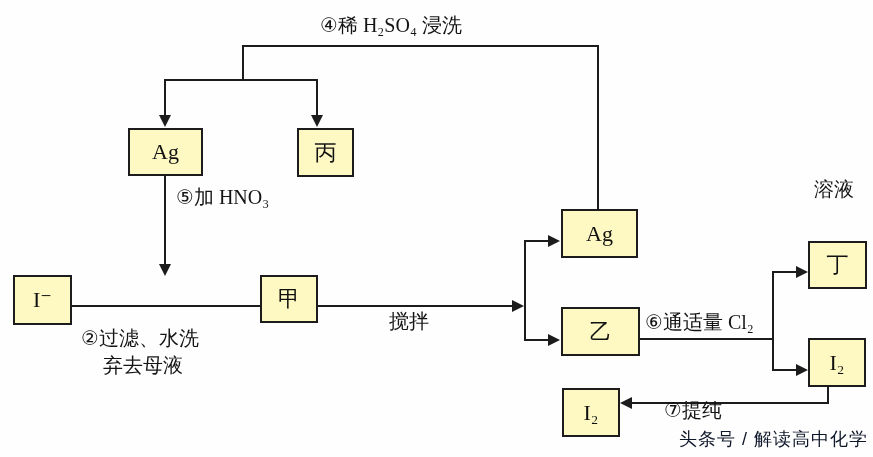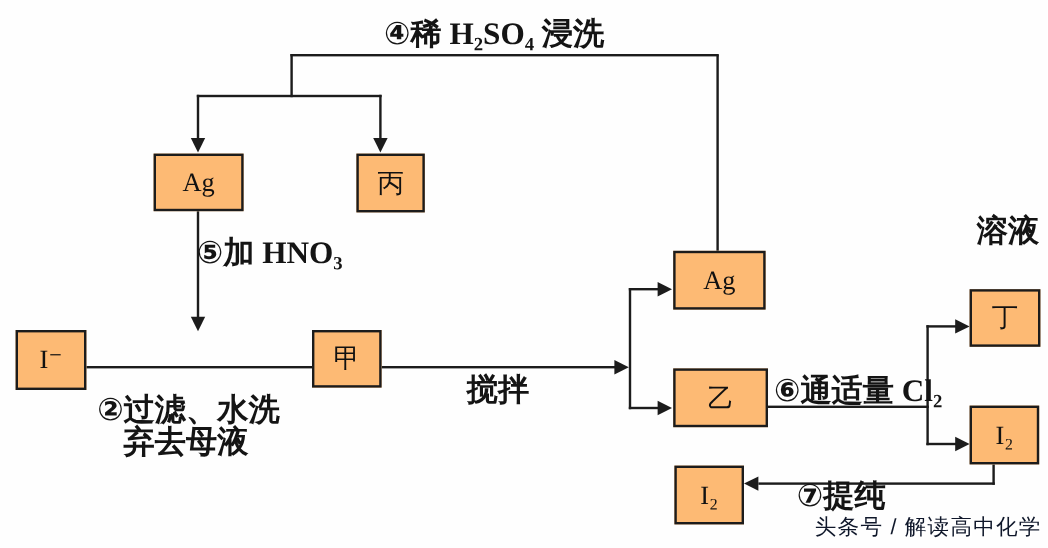--- a/index.html
+++ b/index.html
@@ -2,26 +2,26 @@
 <html><head>
 <meta charset="utf-8">
 <style>
   html,body{margin:0;padding:0;background:#ffffff;}
   #stage{
     position:relative;width:873px;height:457px;background:#fefefe;overflow:hidden;
     font-family:"Liberation Serif","DejaVu Sans",serif;color:#141414;
   }
   .box{
     position:absolute;box-sizing:border-box;
-    border:2px solid #1c1c1c;background:#fdba74;
+    border:2px solid #1c1c1c;background:#fef9c3;
     display:flex;align-items:center;justify-content:center;
     font-size:22px;line-height:1;color:#111111;
   }
   .lbl{
-    position:absolute;font-size:26px;line-height:1.15;white-space:nowrap;color:#141414;font-weight:bold;
+    position:absolute;font-size:20px;line-height:1.15;white-space:nowrap;color:#141414;
   }
   .hline,.vline{position:absolute;background:#1c1c1c;}
   .hline{height:2px;}
   .vline{width:2px;}
   .arr{position:absolute;width:0;height:0;}
   .arr-r{border-top:6px solid transparent;border-bottom:6px solid transparent;border-left:12px solid #1c1c1c;}
   .arr-l{border-top:6px solid transparent;border-bottom:6px solid transparent;border-right:12px solid #1c1c1c;}
   .arr-d{border-left:6px solid transparent;border-right:6px solid transparent;border-top:12px solid #1c1c1c;}
   #watermark{
     position:absolute;right:5px;top:427px;font-size:18px;letter-spacing:1px;
@@ -90,21 +90,21 @@
       <span>丁</span>
     </div>
   <div class="box" style="left:808px;top:338px;width:58px;height:49px;">
       <span>I₂</span>
     </div>
   <div class="box" style="left:562px;top:388px;width:58px;height:49px;">
       <span>I₂</span>
     </div>
 
   <div class="lbl" style="left:320px;top:14px;">④稀 H₂SO₄ 浸洗</div>
-  <div class="lbl" style="left:164px;top:186px;margin-top:10px;">⑤加 HNO₃</div>
+  <div class="lbl" style="left:176px;top:186px;">⑤加 HNO₃</div>
   <div class="lbl" style="left:81px;top:327px;text-align:center;">②过滤、水洗</div>
   <div class="lbl" style="left:103px;top:354px;">弃去母液</div>
   <div class="lbl" style="left:389px;top:310px;">搅拌</div>
   <div class="lbl" style="left:645px;top:311px;">⑥通适量 Cl₂</div>
   <div class="lbl" style="left:664px;top:399px;text-align:right;">⑦提纯</div>
   <div class="lbl" style="left:814px;top:178px;">溶液</div>
 
   <div id="watermark">头条号 / 解读高中化学</div>
 </div>
 

